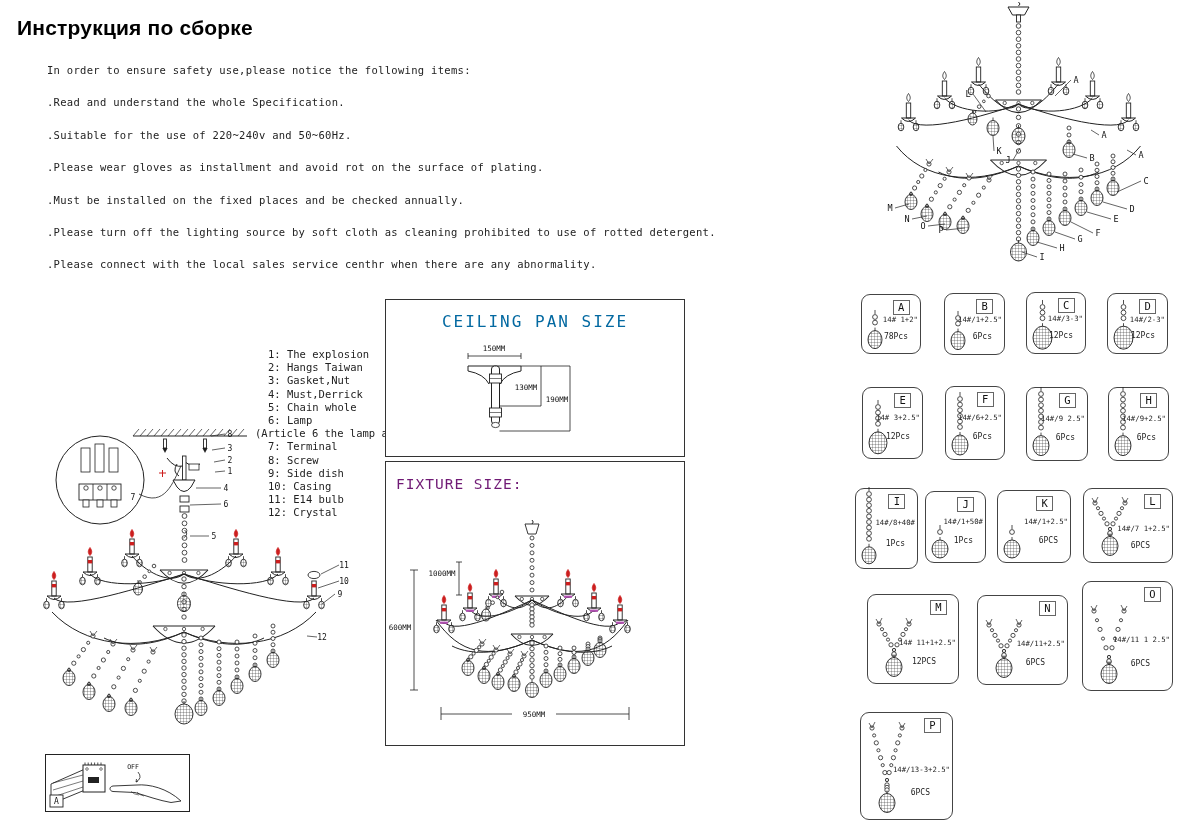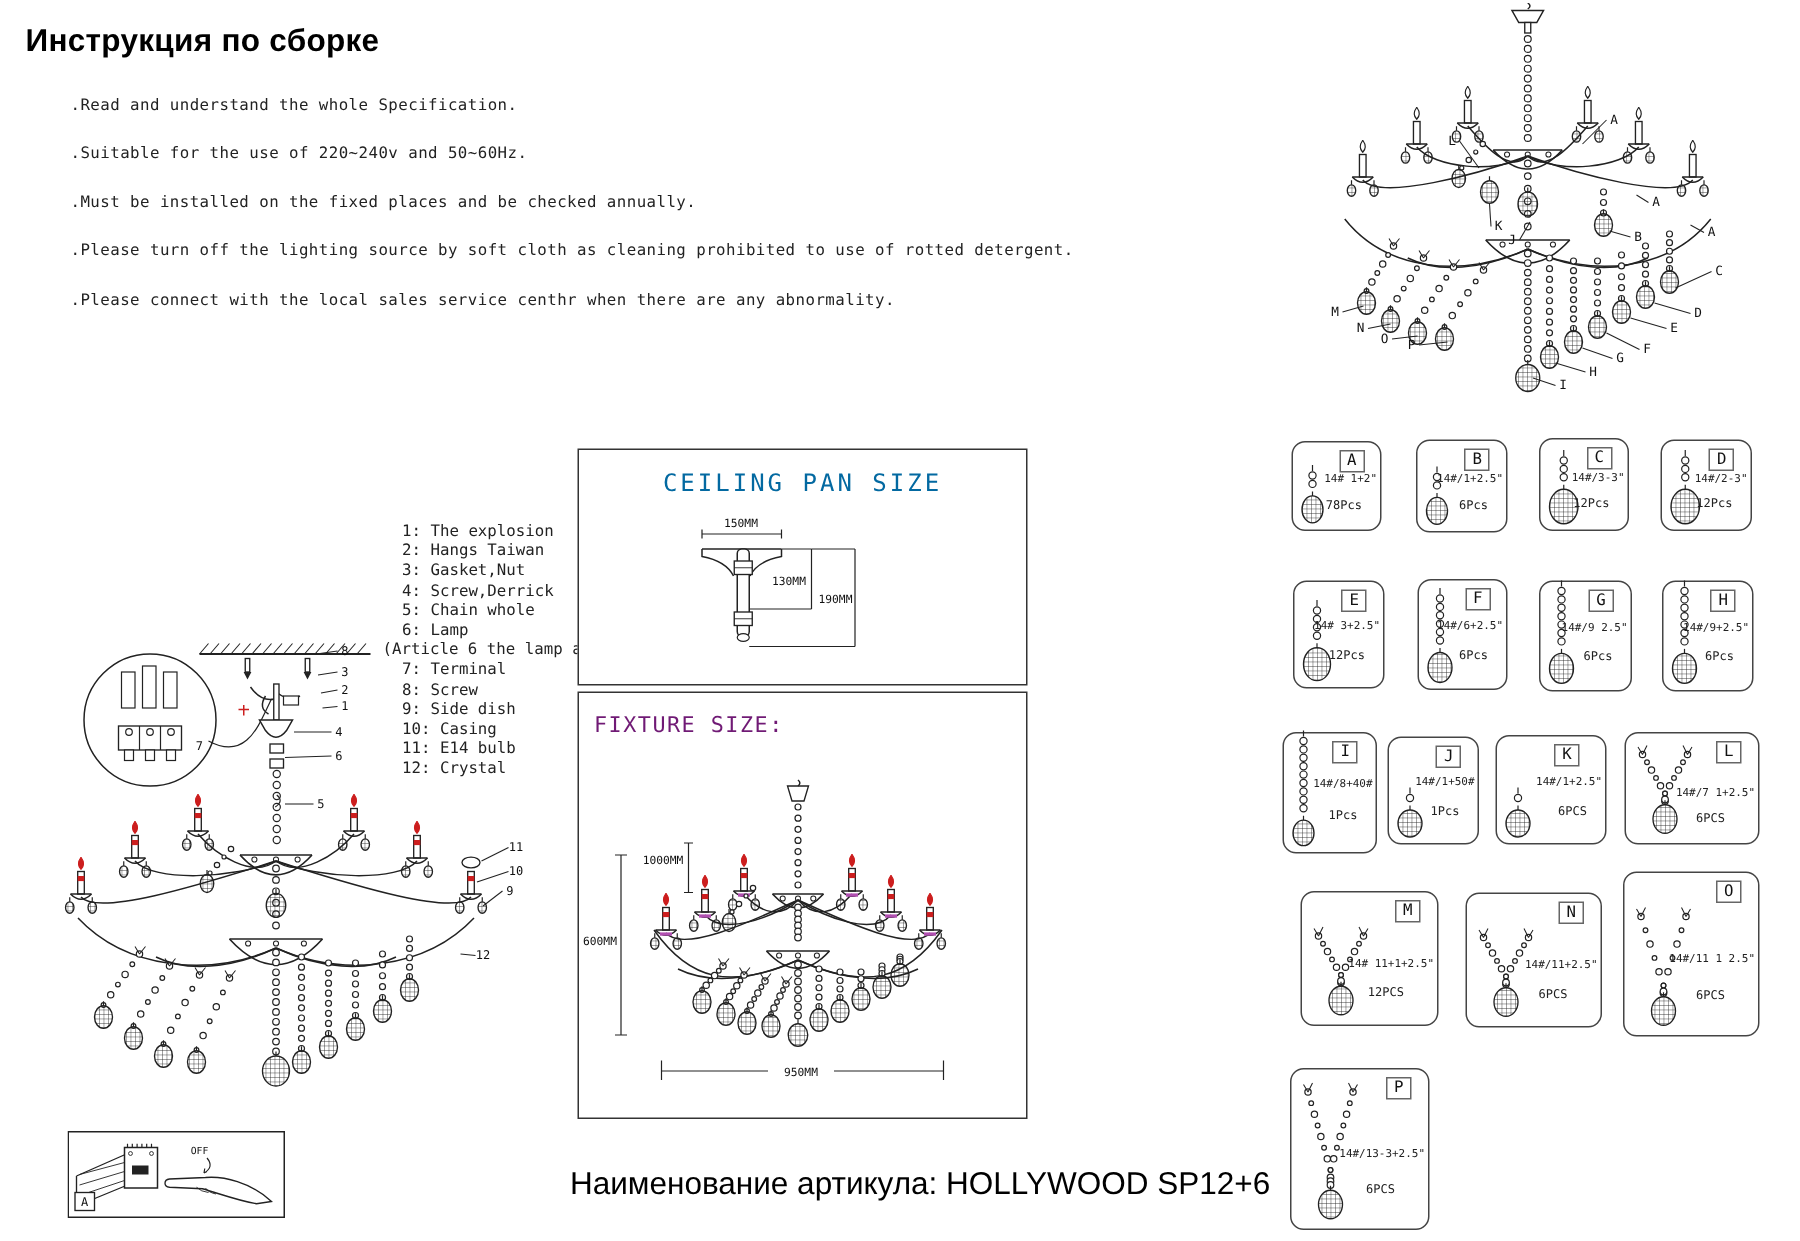--- a/index.html
+++ b/index.html
@@ -55,32 +55,34 @@
 .b-P{left:860px;top:712px;width:93px;height:108px}
 </style>
 </head>
 <body>
 
 <div class="page">
 
   <h1 class="title">Инструкция по сборке</h1>
 
   <div class="safety">
+    <p>In order to ensure safety use,please notice the following items:</p>
     <p>.Read and understand the whole Specification.</p>
     <p>.Suitable for the use of 220~240v and 50~60Hz.</p>
+    <p>.Please wear gloves as installment and avoid rot on the surface of plating.</p>
     <p>.Must be installed on the fixed places and be checked annually.</p>
     <p>.Please turn off the lighting source by soft cloth as cleaning prohibited to use of rotted detergent.</p>
     <p>.Please connect with the local sales service centhr when there are any abnormality.</p>
   </div>
 
   <div class="parts">
     <div>1: The explosion</div>
     <div>2: Hangs Taiwan</div>
     <div>3: Gasket,Nut</div>
-    <div>4: Screw,Derrick</div>
+    <div>4: Must,Derrick</div>
     <div>5: Chain whole</div>
     <div>6: Lamp</div>
     <div>(Article 6 the lamp arm)</div>
     <div>7: Terminal</div>
     <div>8: Screw</div>
     <div>9: Side dish</div>
     <div>10: Casing</div>
     <div>11: E14 bulb</div>
     <div>12: Crystal</div>
   </div>
@@ -821,21 +823,20 @@
       <circle cx="42" cy="15" r="1.3" fill="#fff" stroke="#222222" stroke-width="0.6"></circle>
       <circle cx="56" cy="15" r="1.3" fill="#fff" stroke="#222222" stroke-width="0.6"></circle>
       <text x="88" y="15" font-size="6.5" text-anchor="middle" fill="#111" font-family="DejaVu Sans Mono,monospace">OFF</text>
       <path d="M93,18 q5,6 -2,10 l2,-1 m-2,1 l0.5,-3" fill="none" stroke="#222222" stroke-width="0.8"></path>
       <path d="M136,47 C122,34 104,30 92,31 l-24,1 c-4,0.5 -4,5 0,5.5 l22,1 c12,3.5 24,8 36,10 z" fill="#fff" stroke="#222222" stroke-width="0.9"></path>
       <path d="M86,37.5 q3,3 8,3.5 M92,38 q2,3 7,4" fill="none" stroke="#222222" stroke-width="0.6"></path>
       <rect x="5" y="41" width="13" height="12" fill="#fff" stroke="#222222" stroke-width="0.9"></rect>
       <text x="11.5" y="50" font-size="8" text-anchor="middle" fill="#111" font-family="DejaVu Sans Mono,monospace">A</text>
     </svg>
 
-  <div class="article">Наименование артикула: HOLLYWOOD SP12+6</div>
 
   <div class="cbx b-A">
     <span class="badge">A</span>
     <svg class="art" viewBox="0 0 20 41.6" width="20" height="41.6">
         <defs>
           <pattern id="hx3" width="3" height="3" patternUnits="userSpaceOnUse">
             <path d="M0,0H3M0,0V3" stroke="#222222" stroke-width="0.55" fill="none"></path>
           </pattern>
         </defs>
         <path d="M10,1 v4" fill="none" stroke="#222222" stroke-width="0.8"></path>

